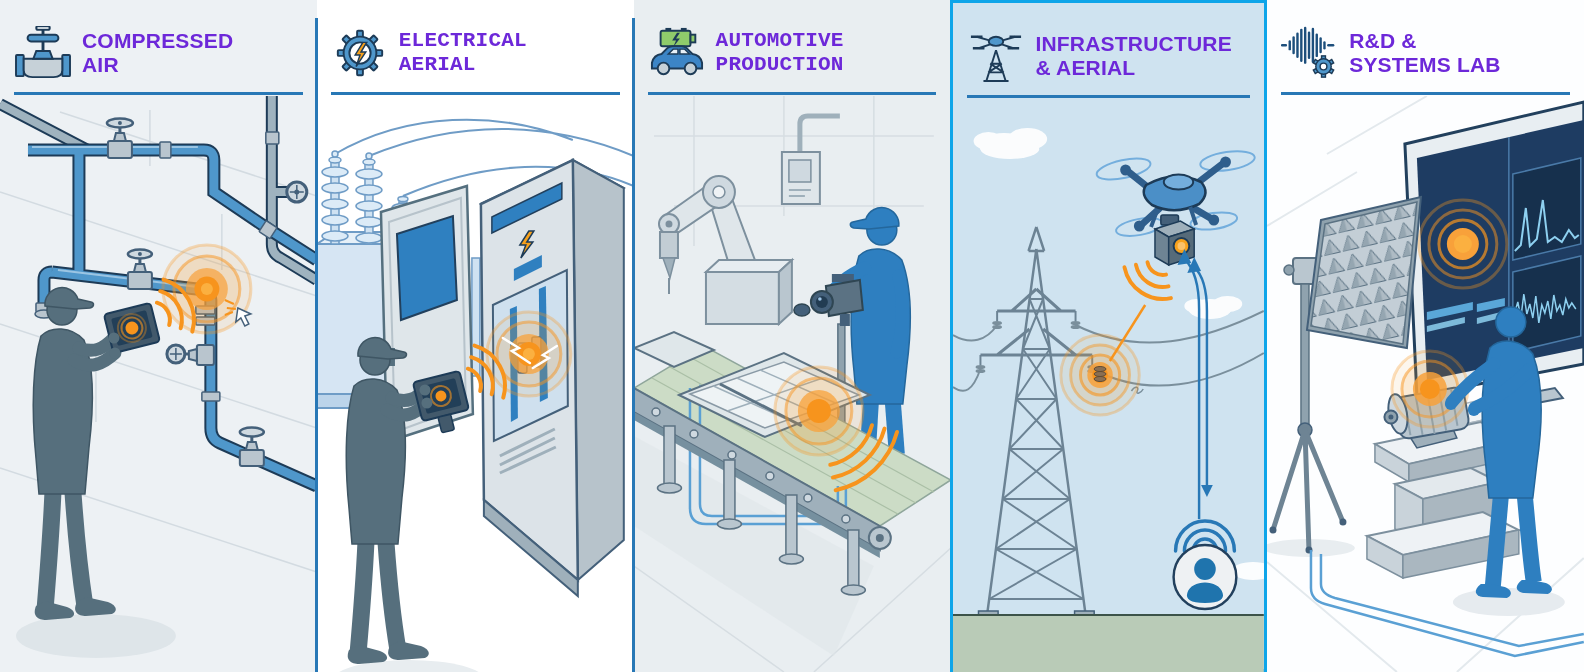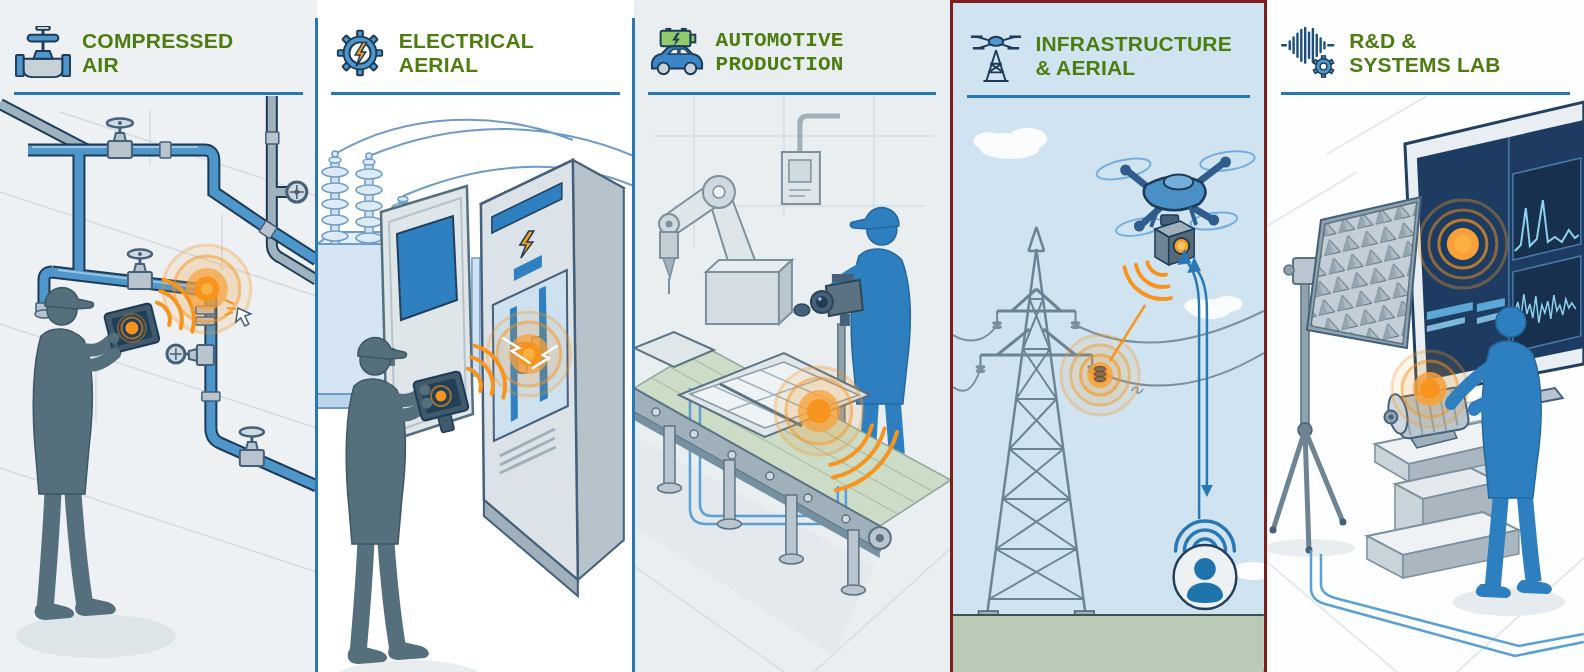--- a/index.html
+++ b/index.html
@@ -1,28 +1,28 @@
 <!DOCTYPE html>
 <html><head>
 <meta charset="utf-8">
 <style>
   html,body{margin:0;padding:0;background:#ffffff;}
   .stage{position:relative;width:1584px;height:672px;display:flex;overflow:hidden;
          font-family:"Liberation Sans", sans-serif;background:#ffffff;}
   .panel{position:relative;width:316.8px;height:672px;flex:0 0 auto;}
   .panel--air{background:#edf1f4;}
-  .panel--electrical{background:#ffffff;}
+  .panel--electrical{background:#ffffff;font-family:Liberation Mono, monospace;}
   .panel--auto{background:#e9eef1;font-family:Liberation Mono, monospace;}
-  .panel--aerial{background:#cfe3f0;border:3px solid #7f1d1d;box-sizing:border-box;}
+  .panel--aerial{background:#cfe3f0;border:3px solid #0ea5e9;box-sizing:border-box;}
   .panel--lab{background:#fdfeff;}
   .hdr{position:absolute;top:0;left:0;right:0;height:97px;display:flex;align-items:center;
        gap:10px;padding:8px 14px 0 14px;box-sizing:border-box;z-index:2;}
   .hdr .rule{position:absolute;left:14px;right:14px;bottom:2px;height:3px;background:#2878b6;}
   .icon{width:58px;height:54px;flex:0 0 auto;}
-  .title{font-size:21px;font-weight:bold;color:#4d7c0f;line-height:1.12;letter-spacing:.2px;}
+  .title{font-size:21px;font-weight:bold;color:#6d28d9;line-height:1.12;letter-spacing:.2px;}
   .scene{position:absolute;left:0;top:96px;width:100%;height:576px;display:block;}
   .sep{position:absolute;top:18px;bottom:0;width:3px;background:#2878b6;z-index:3;}
   #sep-1{left:315px;} #sep-2{left:632px;}
 </style>
 </head>
 <body>
 
 <div class="stage">
 
   <section class="panel panel--air">

